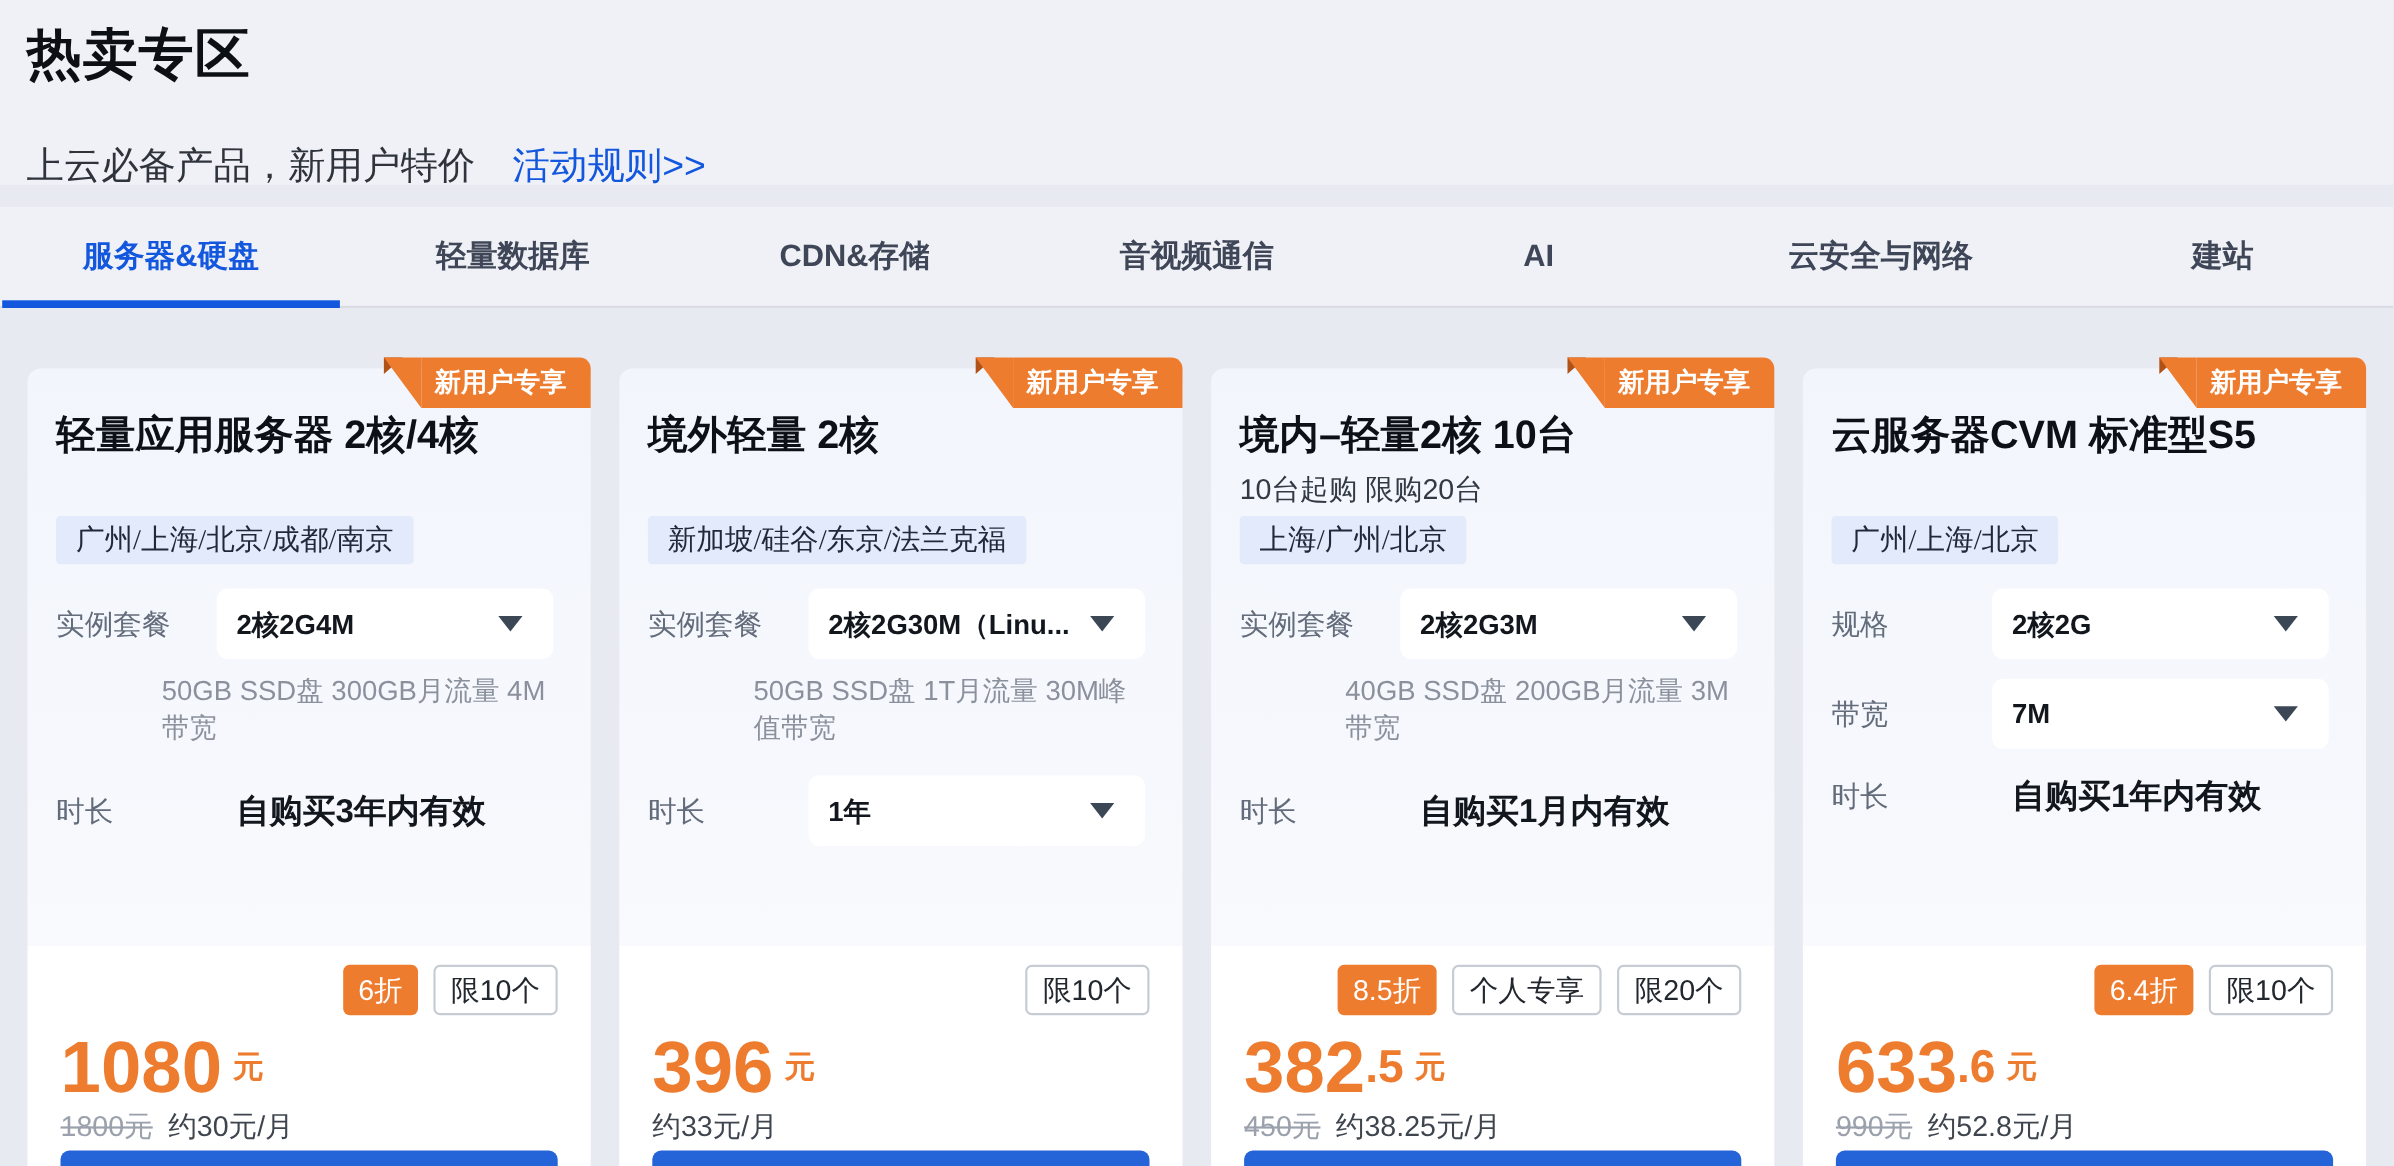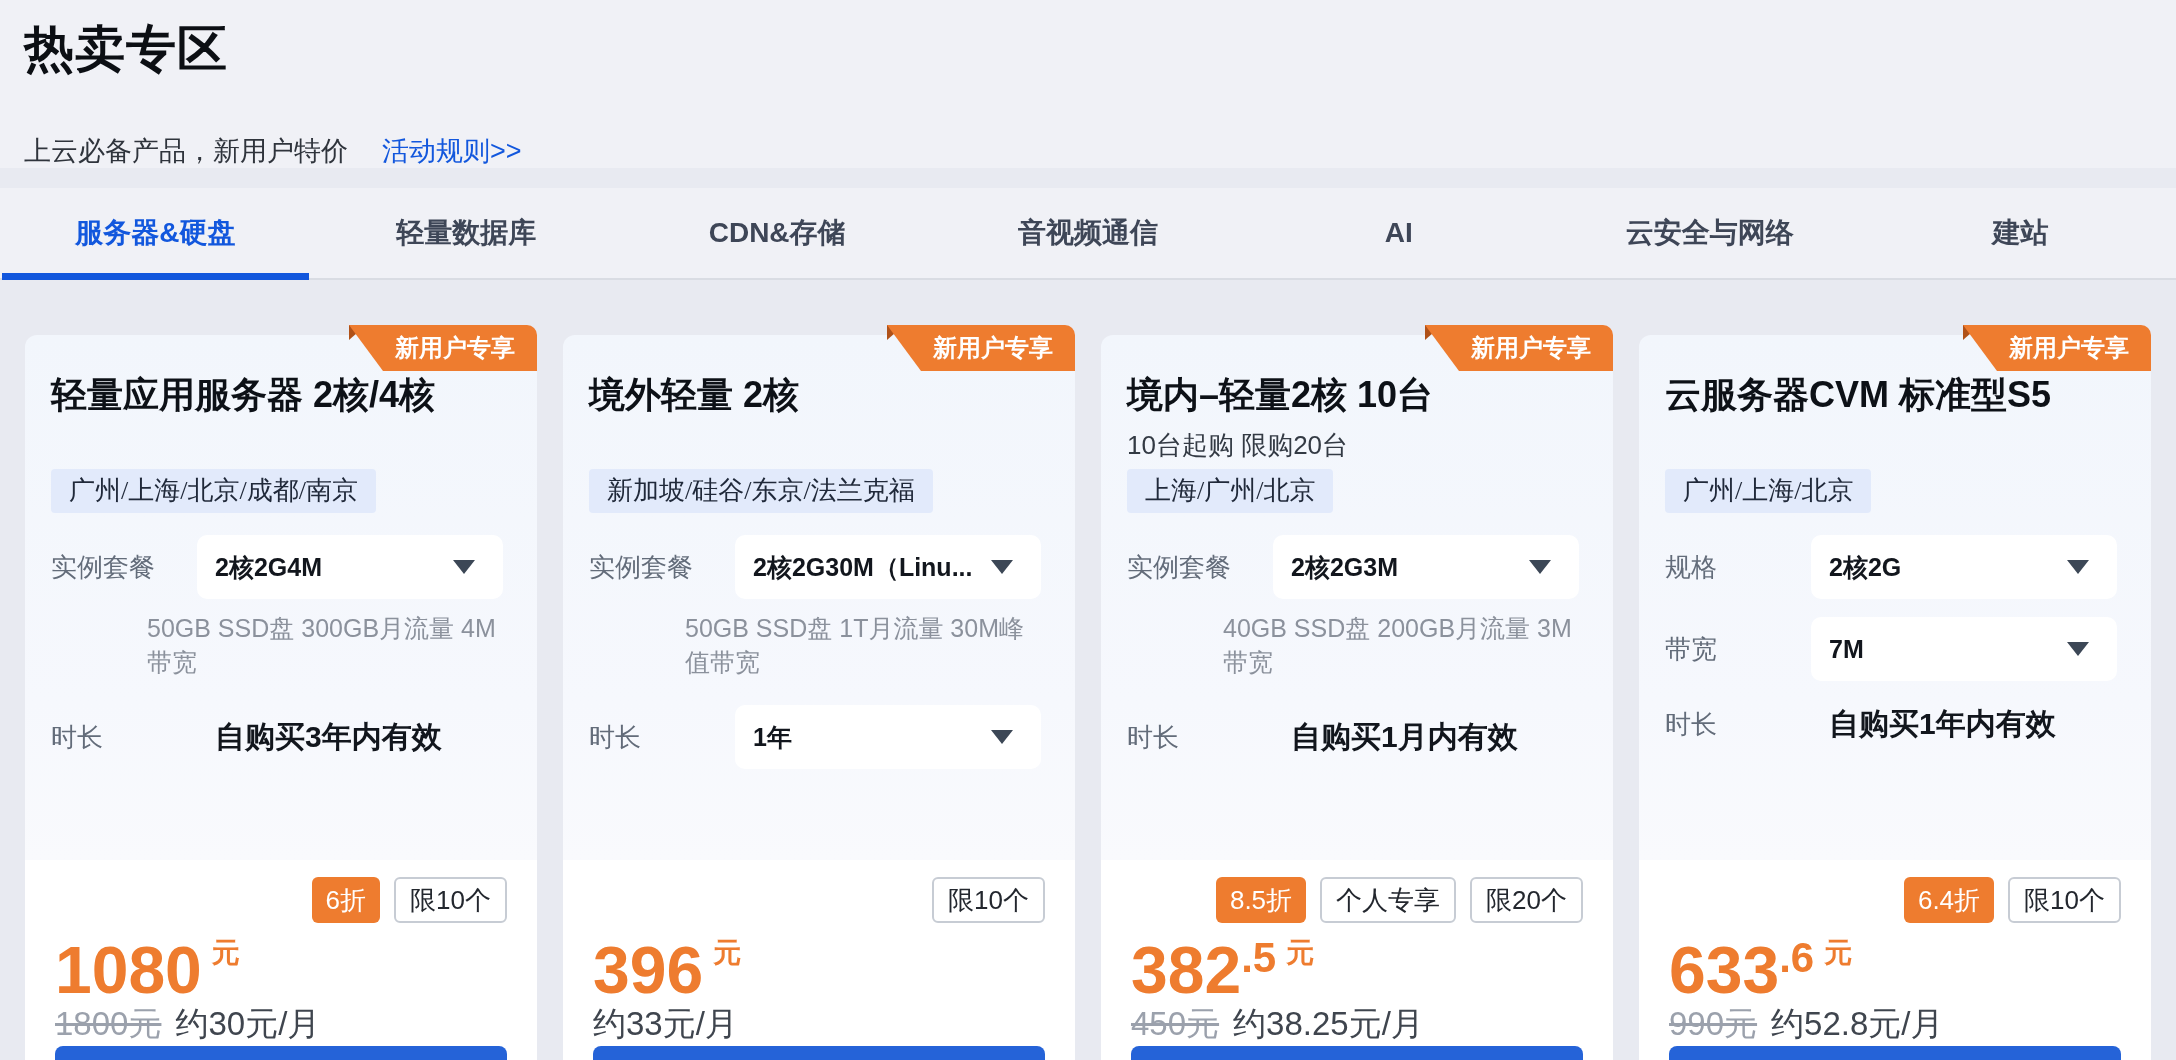--- a/index.html
+++ b/index.html
@@ -14,21 +14,21 @@
     --monthly:#3f454e;
   }
   *{margin:0;padding:0;box-sizing:border-box;}
   html,body{width:2176px;height:1060px;overflow:hidden;}
   body{font-family:"Liberation Sans","DejaVu Sans",sans-serif;background:#e8eaf1;}
   .screen{width:2176px;height:1060px;overflow:hidden;position:relative;}
 
   
   .hero{background:#f0f1f6;padding:18px 24px 0 24px;}
   .hero h1{font-size:50px;line-height:62px;font-weight:700;color:#0c0f14;letter-spacing:1px;}
-  .sub-row{margin-top:54px;display:flex;align-items:baseline;font-size:27px;line-height:34px;}
+  .sub-row{margin-top:54px;display:flex;align-items:baseline;font-size:34px;line-height:34px;}
   .sub-row .subtitle{color:#2f343c;}
   .sub-row .rules{color:var(--blue);font-weight:500;margin-left:34px;text-decoration:none;cursor:pointer;}
 
   
   .tabs{background:#f0f1f6;margin-top:20px;display:flex;border-bottom:2px solid #d9dce3;}
   .tab{flex:1 1 0;height:90px;display:flex;align-items:center;justify-content:center;
        font-size:28px;font-weight:700;color:var(--tab-inactive);position:relative;cursor:pointer;}
   .tab.active{color:var(--blue);}
   .tab.active::after{content:"";position:absolute;left:2px;right:2px;bottom:-2px;height:7px;background:var(--blue);}
 
@@ -66,25 +66,25 @@
          border-right:11px solid transparent;border-top:14px solid #3c4756;flex:none;}
   .text-val{font-size:30px;font-weight:700;color:var(--ink);padding-left:18px;}
   .desc{margin-left:96px;margin-top:12px;font-size:25px;line-height:34px;color:var(--desc);}
 
   
   .badges{display:flex;align-items:center;gap:14px;height:48px;justify-content:flex-end;}
   .badge-solid{background:var(--orange);color:#fff;font-size:26px;font-weight:500;
                line-height:46px;padding:0 14px;border-radius:6px;}
   .badge-outline{border:2px solid #c7ccd4;color:#23272e;font-size:26px;
                  line-height:42px;padding:0 14px;border-radius:6px;background:#fff;}
-  .price-line{display:flex;align-items:flex-start;margin-top:10px;color:var(--orange);}
+  .price-line{display:flex;align-items:center;margin-top:10px;color:var(--orange);}
   .price-int{font-size:66px;font-weight:700;line-height:72px;}
   .price-dec{font-size:42px;font-weight:700;}
   .price-unit{font-size:28px;font-weight:700;margin-left:10px;}
-  .meta-line{display:flex;align-items:baseline;gap:14px;margin-top:2px;font-size:33px;line-height:32px;}
+  .meta-line{display:flex;align-items:baseline;gap:14px;margin-top:2px;font-size:26px;line-height:32px;}
   .old-price{color:var(--old);text-decoration:line-through;}
   .monthly{color:var(--monthly);}
   .buy-button{margin-top:6px;height:64px;background:#2563d8;border-radius:8px;cursor:pointer;border:none;width:100%;}
 </style>
 </head>
 <body>
 
 <div class="screen">
 
   <div class="hero">

